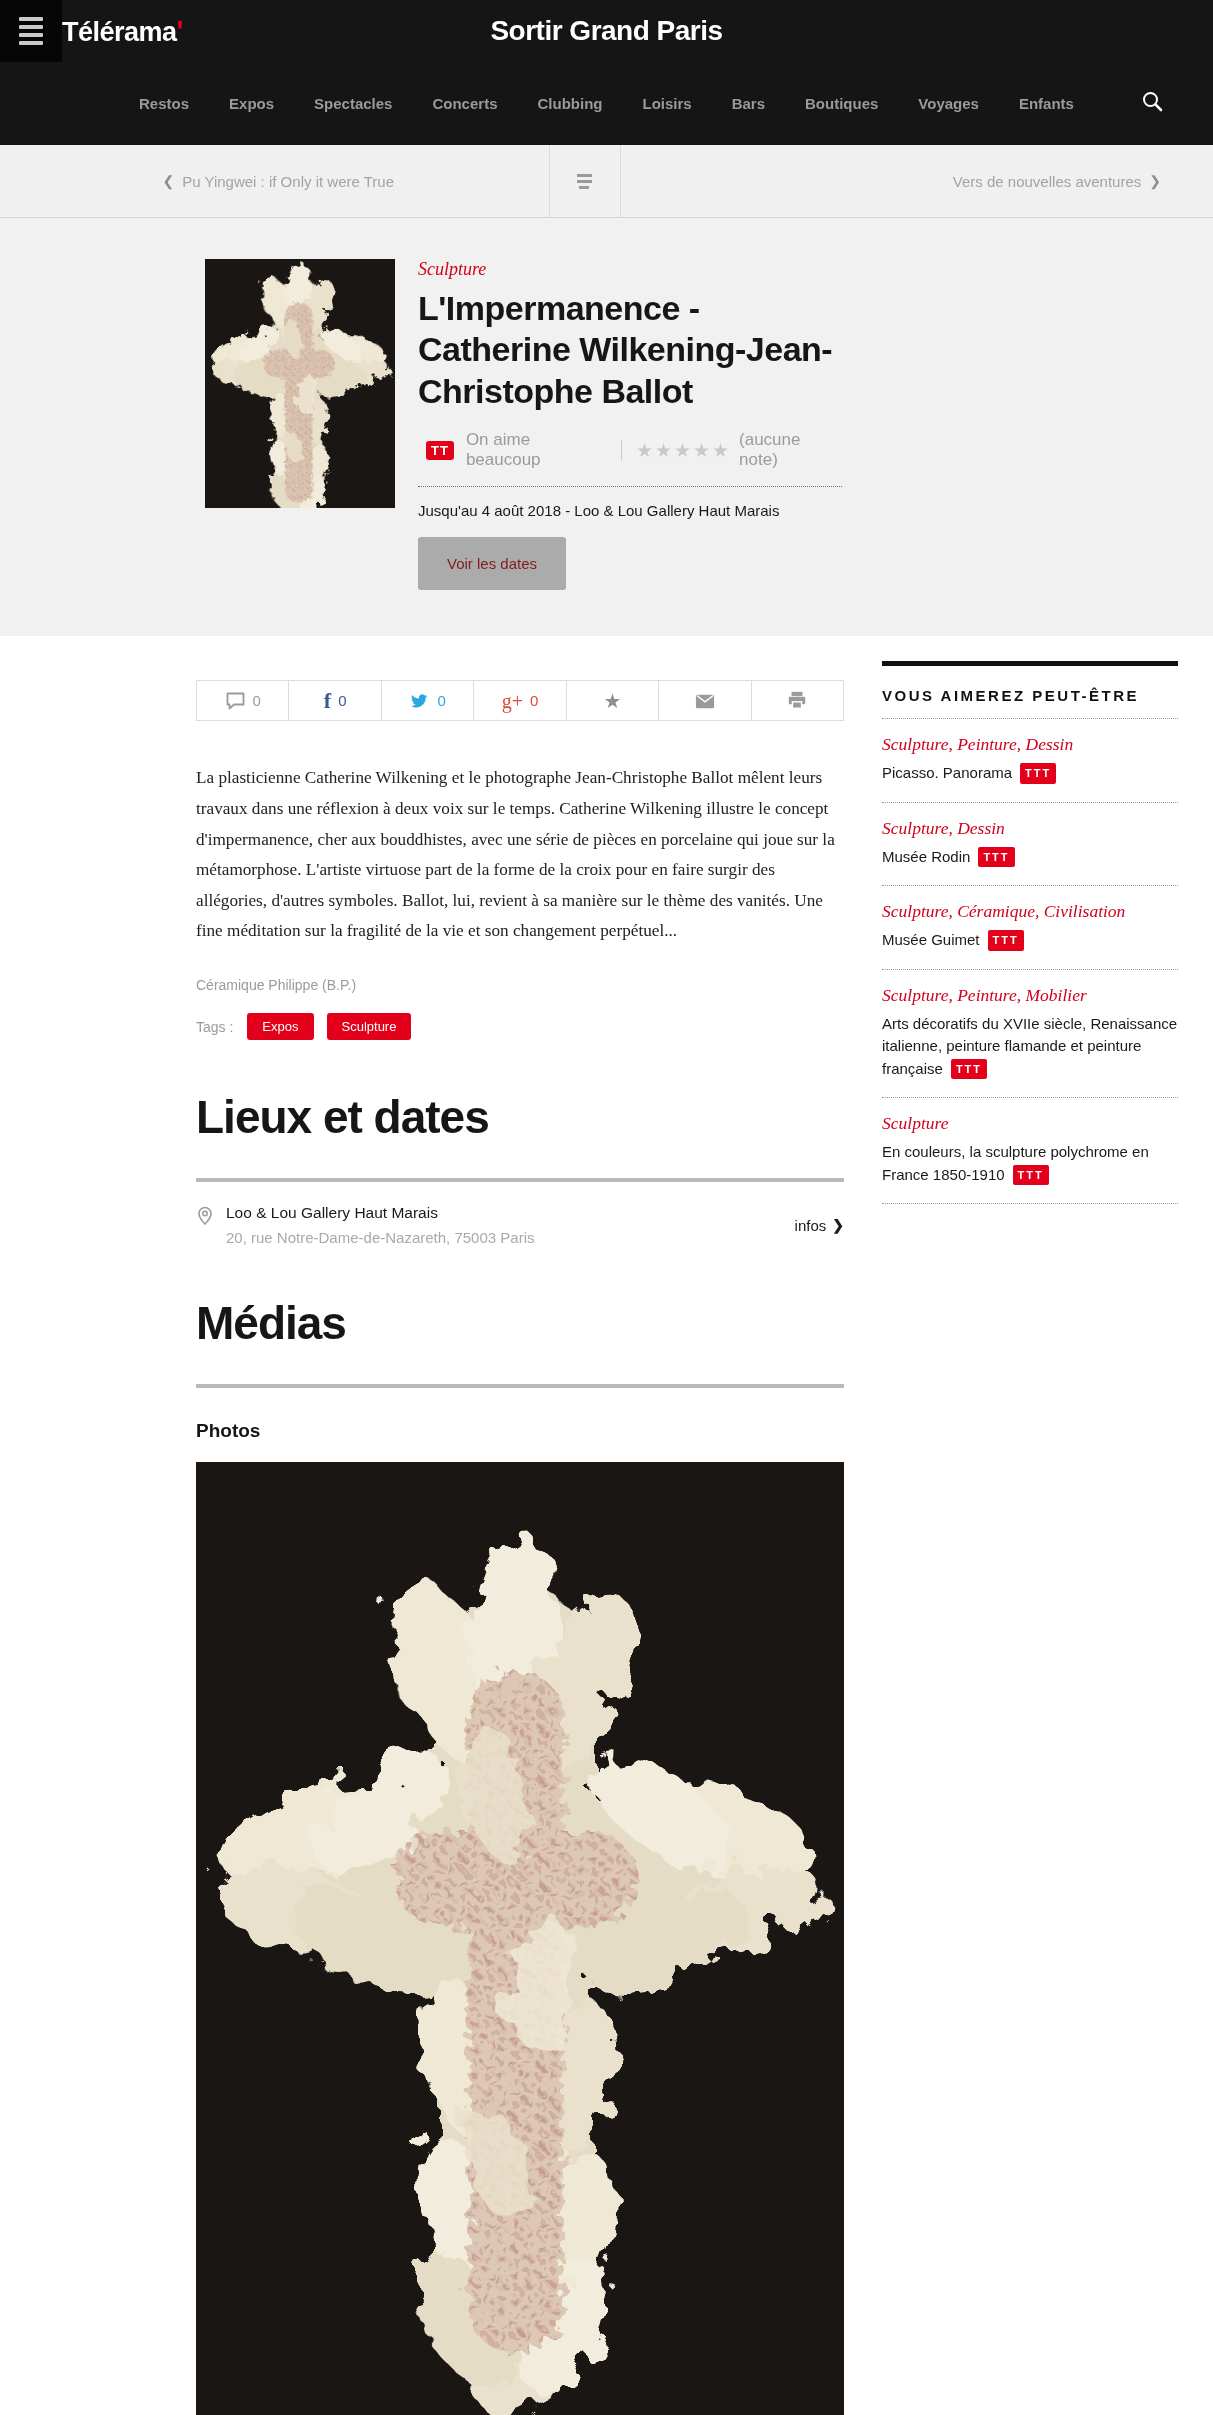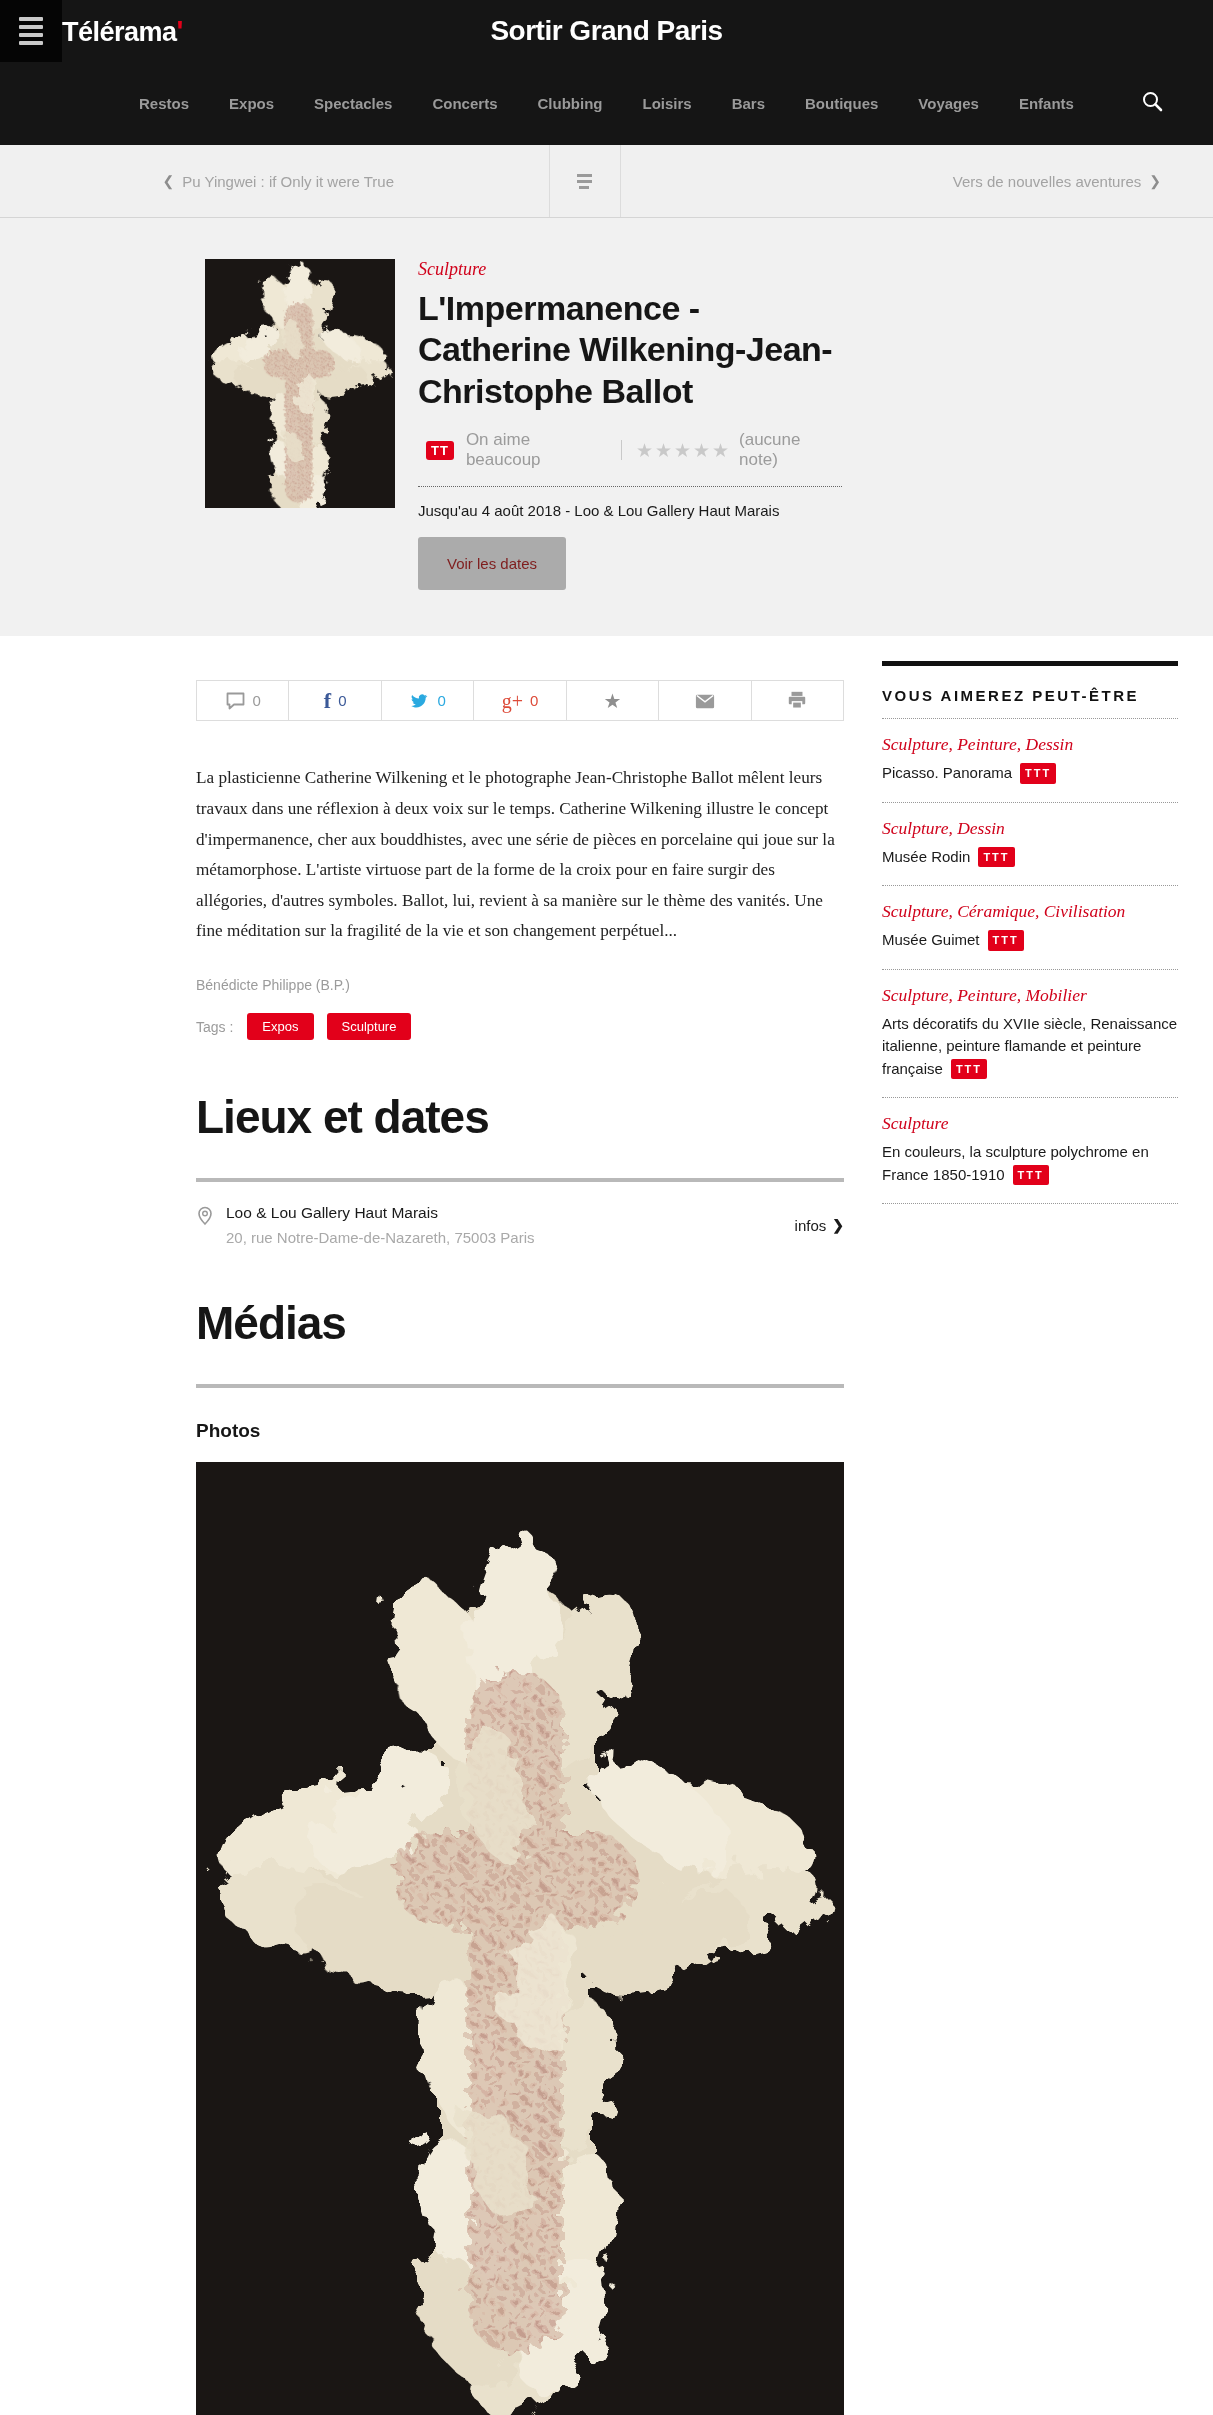--- a/index.html
+++ b/index.html
@@ -257,21 +257,21 @@
           <svg width="22" height="21" viewBox="0 0 24 23">
             <rect x="6" y="2" width="12" height="4.5" fill="#9a9a9a"></rect>
             <rect x="3" y="7.5" width="18" height="8" rx="1" fill="#9a9a9a"></rect>
             <rect x="7" y="13" width="10" height="7" fill="#9a9a9a" stroke="#ffffff" stroke-width="1.6"></rect>
           </svg>
         </div>
       </div>
 
       <p class="body">La plasticienne Catherine Wilkening et le photographe Jean-Christophe Ballot mêlent leurs travaux dans une réflexion à deux voix sur le temps. Catherine Wilkening illustre le concept d'impermanence, cher aux bouddhistes, avec une série de pièces en porcelaine qui joue sur la métamorphose. L'artiste virtuose part de la forme de la croix pour en faire surgir des allégories, d'autres symboles. Ballot, lui, revient à sa manière sur le thème des vanités. Une fine méditation sur la fragilité de la vie et son changement perpétuel...</p>
 
-      <div class="author">Bénédicte Philippe (B.P.)</div>
+      <div class="author">Céramique Philippe (B.P.)</div>
 
       <div class="tags-row">
         <span class="tags-label">Tags :</span>
         <a class="tag" href="#">Expos</a>
         <a class="tag" href="#">Sculpture</a>
       </div>
 
       <h2 class="sec">Lieux et dates</h2>
       <div class="rule"></div>
 

